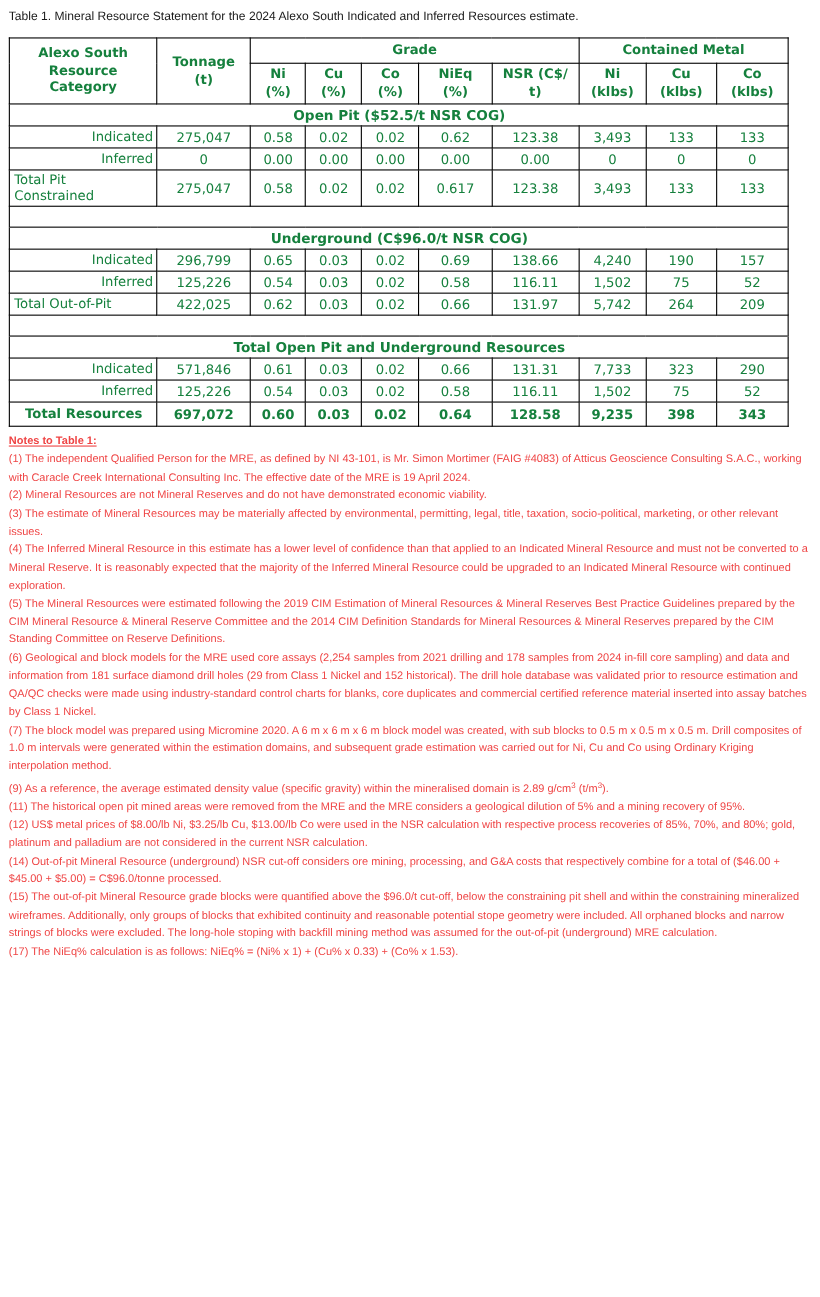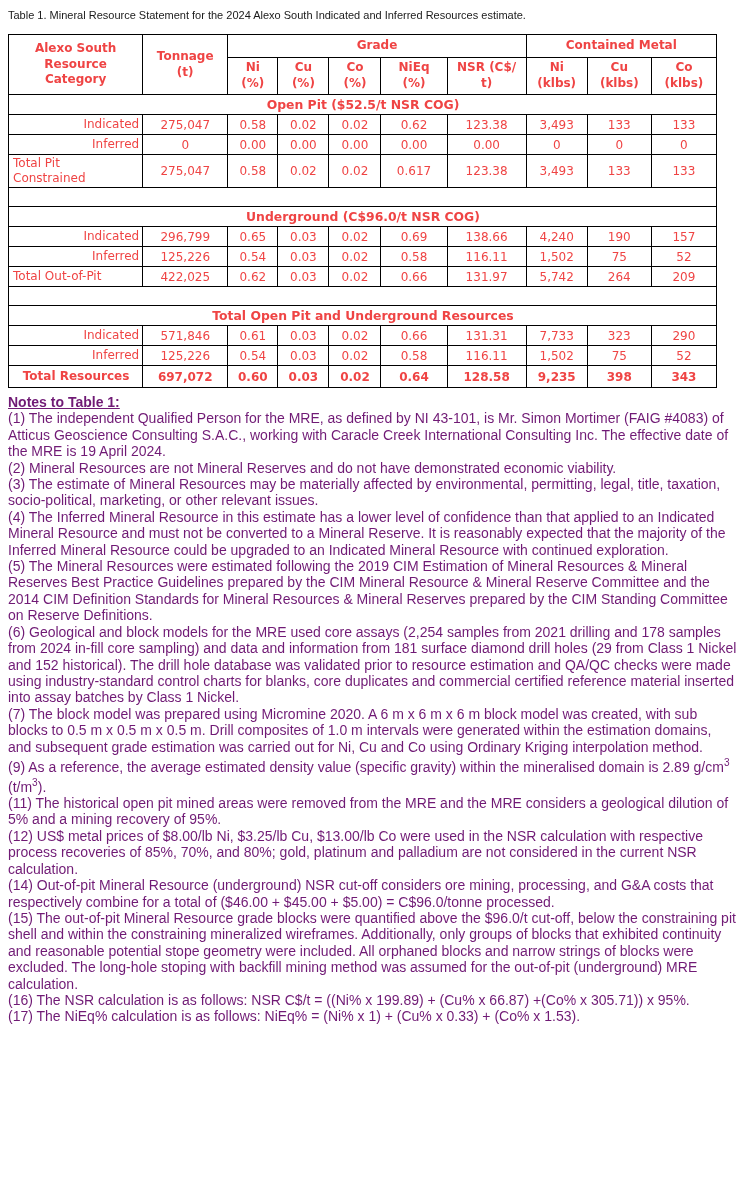--- a/index.html
+++ b/index.html
@@ -18,21 +18,21 @@
     color: #1a1a1a;
   }
 
   
   table.mre {
     border-collapse: collapse;
     table-layout: fixed;
     width: 709px;
     font-family: "DejaVu Sans", sans-serif;
     font-size: 12px;
-    color: #ef4444;
+    color: #15803d;
   }
   table.mre th, table.mre td {
     border: 1px solid #000;
     padding: 1px 3px;
     vertical-align: middle;
     overflow: hidden;
   }
   table.mre thead th {
     font-weight: bold;
     text-align: center;
@@ -60,21 +60,21 @@
   tr.subtotal td.cat { text-align: left; padding-right: 16px; }
   tr.grandtotal td { font-weight: bold; height: 19px; }
   tr.grandtotal td.cat { text-align: center; padding-right: 3px; }
   tr.spacer td {
     border-top: none;
     border-bottom: none;
     height: 16px;
   }
 
   
-  .notes { margin-top: 6px; font-size: 14px; line-height: 16.4px; color: #701a75; }
+  .notes { margin-top: 6px; font-size: 10px; line-height: 16.4px; color: #ef4444; }
   .notes-heading {
     margin: 0;
     font-weight: bold;
     text-decoration: underline;
   }
   .note { margin: 0; }
   .note sup { font-size: 0.72em; }
 </style>
 </head>
 <body>
@@ -261,18 +261,17 @@
         <p class="note">(3) The estimate of Mineral Resources may be materially affected by environmental, permitting, legal, title, taxation, socio-political, marketing, or other relevant issues.</p>
         <p class="note">(4) The Inferred Mineral Resource in this estimate has a lower level of confidence than that applied to an Indicated Mineral Resource and must not be converted to a Mineral Reserve. It is reasonably expected that the majority of the Inferred Mineral Resource could be upgraded to an Indicated Mineral Resource with continued exploration.</p>
         <p class="note">(5) The Mineral Resources were estimated following the 2019 CIM Estimation of Mineral Resources &amp; Mineral Reserves Best Practice Guidelines prepared by the CIM Mineral Resource &amp; Mineral Reserve Committee and the 2014 CIM Definition Standards for Mineral Resources &amp; Mineral Reserves prepared by the CIM Standing Committee on Reserve Definitions.</p>
         <p class="note">(6) Geological and block models for the MRE used core assays (2,254 samples from 2021 drilling and 178 samples from 2024 in-fill core sampling) and data and information from 181 surface diamond drill holes (29 from Class 1 Nickel and 152 historical). The drill hole database was validated prior to resource estimation and QA/QC checks were made using industry-standard control charts for blanks, core duplicates and commercial certified reference material inserted into assay batches by Class 1 Nickel.</p>
         <p class="note">(7) The block model was prepared using Micromine 2020. A 6 m x 6 m x 6 m block model was created, with sub blocks to 0.5 m x 0.5 m x 0.5 m. Drill composites of 1.0 m intervals were generated within the estimation domains, and subsequent grade estimation was carried out for Ni, Cu and Co using Ordinary Kriging interpolation method.</p>
         <p class="note"><span>(9) As a reference, the average estimated density value (specific gravity) within the mineralised domain is 2.89 g/cm</span><sup>3</sup><span> (t/m</span><sup>3</sup><span>).</span></p>
         <p class="note">(11) The historical open pit mined areas were removed from the MRE and the MRE considers a geological dilution of 5% and a mining recovery of 95%.</p>
         <p class="note">(12) US$ metal prices of $8.00/lb Ni, $3.25/lb Cu, $13.00/lb Co were used in the NSR calculation with respective process recoveries of 85%, 70%, and 80%; gold, platinum and palladium are not considered in the current NSR calculation.</p>
         <p class="note">(14) Out-of-pit Mineral Resource (underground) NSR cut-off considers ore mining, processing, and G&amp;A costs that respectively combine for a total of ($46.00 + $45.00 + $5.00) = C$96.0/tonne processed.</p>
         <p class="note">(15) The out-of-pit Mineral Resource grade blocks were quantified above the $96.0/t cut-off, below the constraining pit shell and within the constraining mineralized wireframes. Additionally, only groups of blocks that exhibited continuity and reasonable potential stope geometry were included. All orphaned blocks and narrow strings of blocks were excluded. The long-hole stoping with backfill mining method was assumed for the out-of-pit (underground) MRE calculation.</p>
-        <p class="note">(16) The NSR calculation is as follows: NSR C$/t = ((Ni% x 199.89) + (Cu% x 66.87) +(Co% x 305.71)) x 95%.</p>
         <p class="note">(17) The NiEq% calculation is as follows: NiEq% = (Ni% x 1) + (Cu% x 0.33) + (Co% x 1.53).</p>
       </div>
   </div>
 
 </div>
 
 </body></html>

